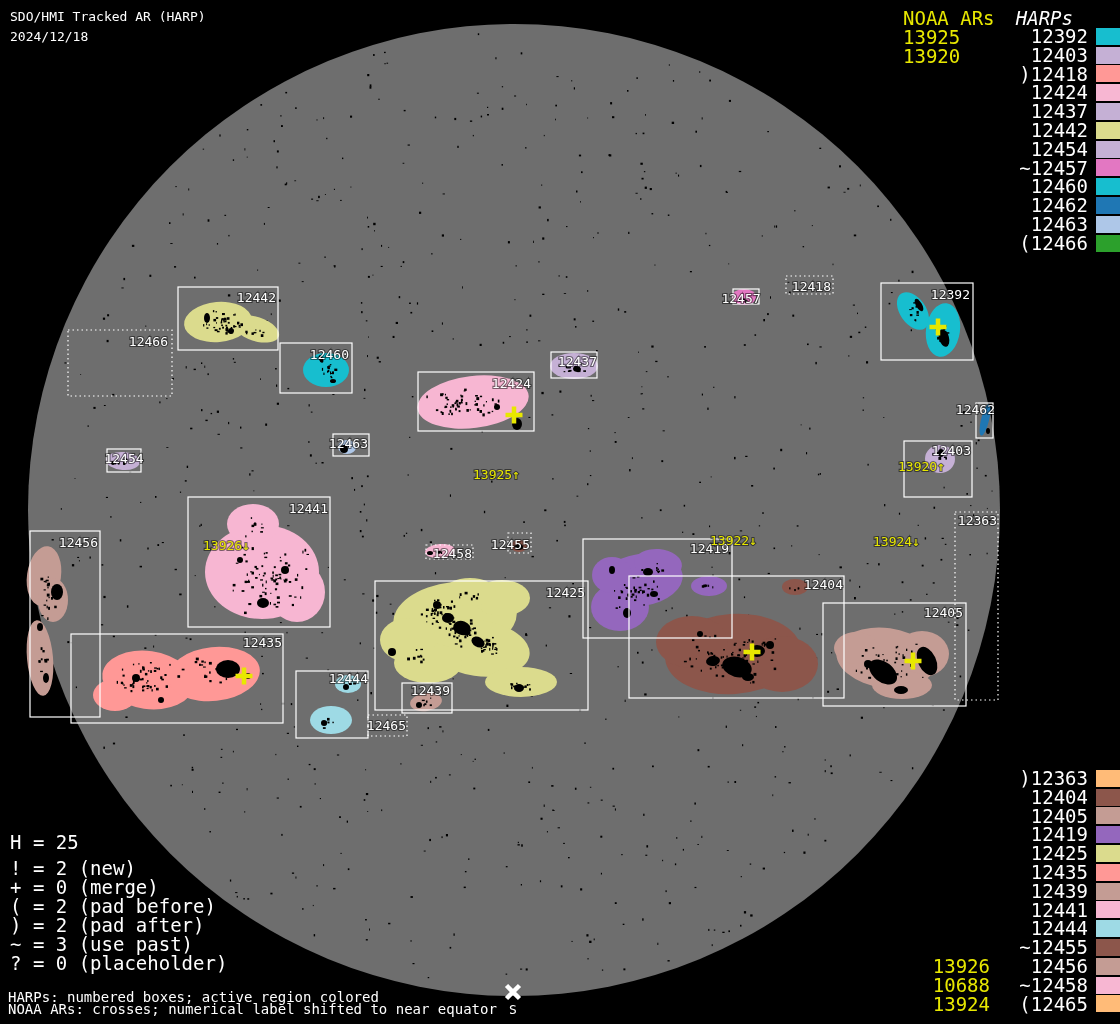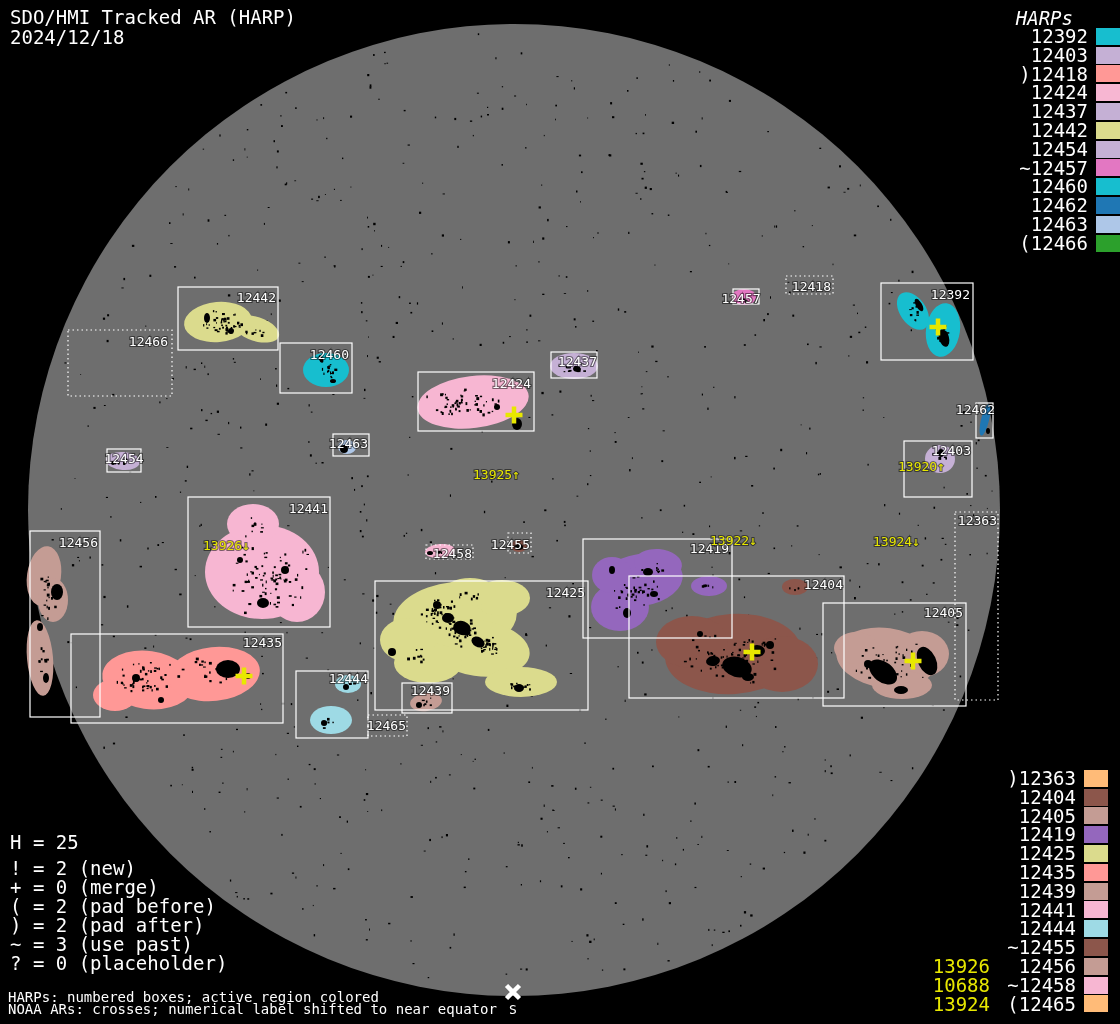--- a/index.html
+++ b/index.html
@@ -10,25 +10,25 @@
          overflow:hidden;font-family:"DejaVu Sans Mono","Liberation Mono",monospace;}
   #disk-svg{position:absolute;left:0;top:0;}
   svg text{font-family:"DejaVu Sans Mono","Liberation Mono",monospace;}
   .hbox{fill:none;stroke:#ffffff;stroke-width:1.2;}
   .hbox.dotted{stroke-dasharray:1.5 3;}
   .boxlabel{fill:#ffffff;font-size:13px;paint-order:stroke;stroke:#000000;stroke-width:2.2px;stroke-opacity:0.5;}
   .noaalabel{fill:var(--noaa);font-size:13px;paint-order:stroke;stroke:#000000;stroke-width:2.2px;stroke-opacity:0.5;}
   .noaacross{stroke:var(--noaa);stroke-width:4.5;fill:none;}
   .southcross{stroke:#ffffff;stroke-width:4.5;fill:none;}
   .southlabel{fill:#ffffff;font-size:13px;}
-  #title-block{position:absolute;left:10px;top:7px;color:var(--fg);font-size:19px;line-height:20px;}
+  #title-block{position:absolute;left:10px;top:7px;color:var(--fg);font-size:13px;line-height:20px;}
   #noaa-top{position:absolute;left:903px;top:9px;font-size:19px;line-height:18.8px;color:var(--noaa);}
   #harps-title{position:absolute;top:7px;right:47px;font-size:19px;color:var(--fg);font-style:italic;}
   #harps-top-wrap{position:absolute;top:27px;right:0;}
-  #harps-bottom-wrap{position:absolute;top:769px;right:12px;margin-left:30px;}
+  #harps-bottom-wrap{position:absolute;top:769px;right:0;margin-left:30px;}
   .lrow{display:flex;justify-content:flex-end;align-items:center;height:18.8px;font-size:19px;color:var(--fg);}
   .lrow .ltext{line-height:18.8px;white-space:pre;}
   .swatch{width:24px;height:17px;margin-left:8px;display:inline-block;flex:0 0 auto;}
   #noaa-bottom-wrap{position:absolute;top:957px;right:130px;text-align:right;
                     font-size:19px;line-height:18.8px;color:var(--noaa);}
   #legend{position:absolute;left:10px;top:831px;color:var(--fg);font-size:19px;}
   #legend-h{margin-bottom:6px;}
   #legend-lines div{line-height:19px;white-space:pre;}
   #footer{position:absolute;left:8px;top:992px;color:var(--fg);font-size:14px;line-height:11.5px;}
   #footer div{white-space:pre;}
@@ -1789,20 +1789,27 @@
       <text x="873" y="546" class="noaalabel">13924↓</text>
       <path d="M506.5 985.5L519.5 998.5M519.5 985.5L506.5 998.5" class="southcross"></path>
       <text x="513" y="1014" text-anchor="middle" class="southlabel">S</text>
     </svg>
 
   <div id="title-block">
     <div>SDO/HMI Tracked AR (HARP)</div>
     <div>2024/12/18</div>
   </div>
 
+  <div id="noaa-top">
+    <div>NOAA ARs</div>
+    <div id="noaa-top-list">
+        <div>13925</div>
+        <div>13920</div>
+      </div>
+  </div>
 
   <div id="harps-title">HARPs</div>
   <div id="harps-top-wrap">
       <div class="lrow">
         <span class="ltext">12392</span>
         <span class="swatch" style="background: rgb(23, 190, 207);"></span>
       </div>
       <div class="lrow">
         <span class="ltext">12403</span>
         <span class="swatch" style="background: rgb(197, 176, 213);"></span>

